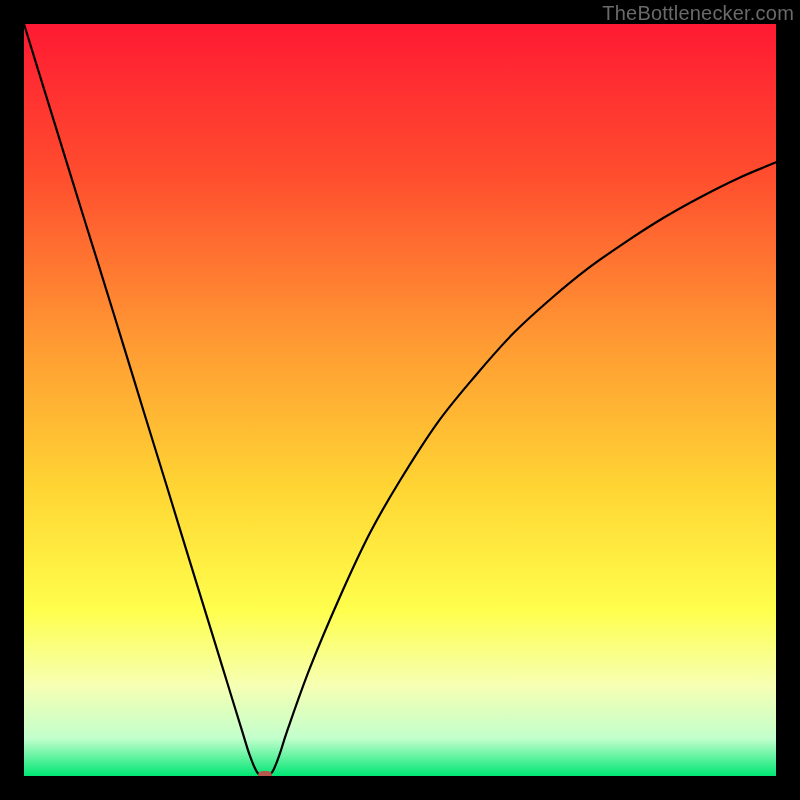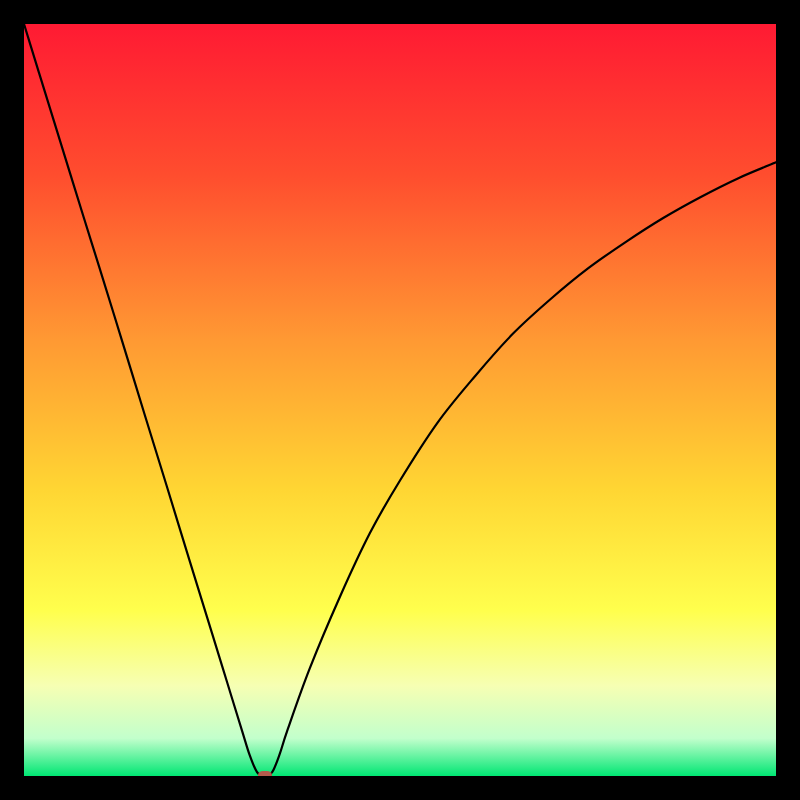--- a/index.html
+++ b/index.html
@@ -79,13 +79,14 @@
             <stop offset="100%" stop-color="#00e673"></stop>
           </linearGradient>
       </defs>
       <rect x="0" y="0" width="752" height="752" fill="url(#bg)"></rect>
     </svg>
     <svg class="curve" viewBox="0 0 752 752" preserveAspectRatio="none">
       <path id="curve-path" d="M0,0 C2.506666666666667,8.146666666666667 8.773333333333333,28.575999999999983 15.040000000000001,48.879999999999995 C21.30666666666667,69.18400000000001 30.080000000000002,97.5093333333334 37.6,121.82400000000007 C45.120000000000005,146.13866666666675 53.89333333333334,174.58933333333337 60.160000000000004,194.76800000000003 C66.42666666666668,214.9466666666667 68.93333333333334,222.7173333333333 75.2,242.89599999999996 C81.46666666666667,263.07466666666664 90.24000000000001,291.40000000000003 97.76,315.84000000000003 C105.28,340.28000000000003 112.80000000000001,365.09599999999995 120.32000000000001,389.53599999999994 C127.84,413.97599999999994 135.35999999999999,438.04 142.88,462.48 C150.4,486.92 157.92,511.73600000000005 165.44,536.176 C172.96,560.616 181.73333333333332,588.816 188,609.12 C194.26666666666668,629.424 198.0266666666667,641.7066666666667 203.04000000000002,658 C208.05333333333334,674.2933333333333 214.32,694.7226666666667 218.07999999999998,706.88 C221.83999999999997,719.0373333333333 223.09333333333333,724.0506666666666 225.6,730.944 C228.10666666666665,737.8373333333333 230.61333333333334,744.7306666666667 233.12,748.24 C235.62666666666667,751.7493333333333 238.13333333333335,752 240.64000000000001,752 C243.14666666666668,752 245.65333333333336,751.8746666666667 248.16000000000003,748.24 C250.66666666666669,744.6053333333333 253.17333333333335,737.0853333333333 255.68,730.192 C258.18666666666667,723.2986666666667 258.18666666666667,721.168 263.2,706.88 C268.2133333333333,692.592 276.9866666666667,666.7733333333333 285.76,644.4639999999999 C294.5333333333333,622.1546666666666 305.8133333333333,595.584 315.84,573.024 C325.8666666666667,550.464 335.8933333333333,528.5306666666667 345.92,509.10400000000004 C355.9466666666667,489.67733333333337 364.72,474.88800000000003 376,456.46400000000006 C387.28,438.0400000000001 401.0666666666667,415.98133333333334 413.6,398.56 C426.1333333333333,381.13866666666667 438.66666666666663,366.7253333333333 451.2,351.936 C463.73333333333335,337.14666666666665 476.26666666666665,322.608 488.8,309.824 C501.33333333333337,297.04 513.8666666666667,286.13599999999997 526.4,275.23199999999997 C538.9333333333333,264.328 551.4666666666667,253.9253333333333 564,244.39999999999998 C576.5333333333333,234.87466666666666 589.0666666666667,226.47733333333338 601.6,218.08000000000004 C614.1333333333333,209.6826666666667 626.6666666666666,201.53599999999997 639.1999999999999,194.01599999999996 C651.7333333333332,186.49599999999995 664.2666666666668,179.6026666666667 676.8000000000001,172.96000000000004 C689.3333333333334,166.31733333333338 701.8666666666667,159.9253333333333 714.4,154.15999999999997 C726.9333333333333,148.39466666666664 745.7333333333333,141.00000000000003 752,138.36800000000005" fill="none" stroke="#000" stroke-width="2.2" stroke-linejoin="round" stroke-linecap="round"></path>
     </svg>
     <div id="marker" class="marker" style="left: 240.64px; top: 752px;"></div>
   </div>
+  <div class="watermark">TheBottlenecker.com</div>
 </div>
 
 </body></html>

